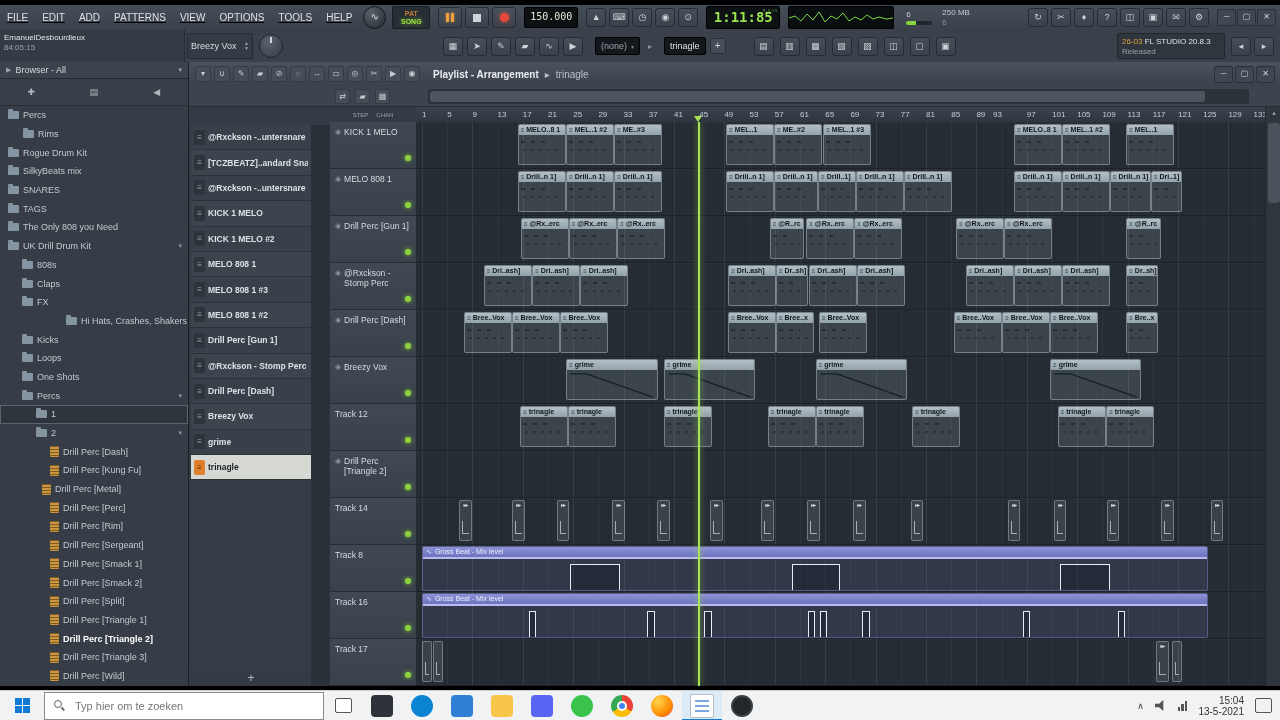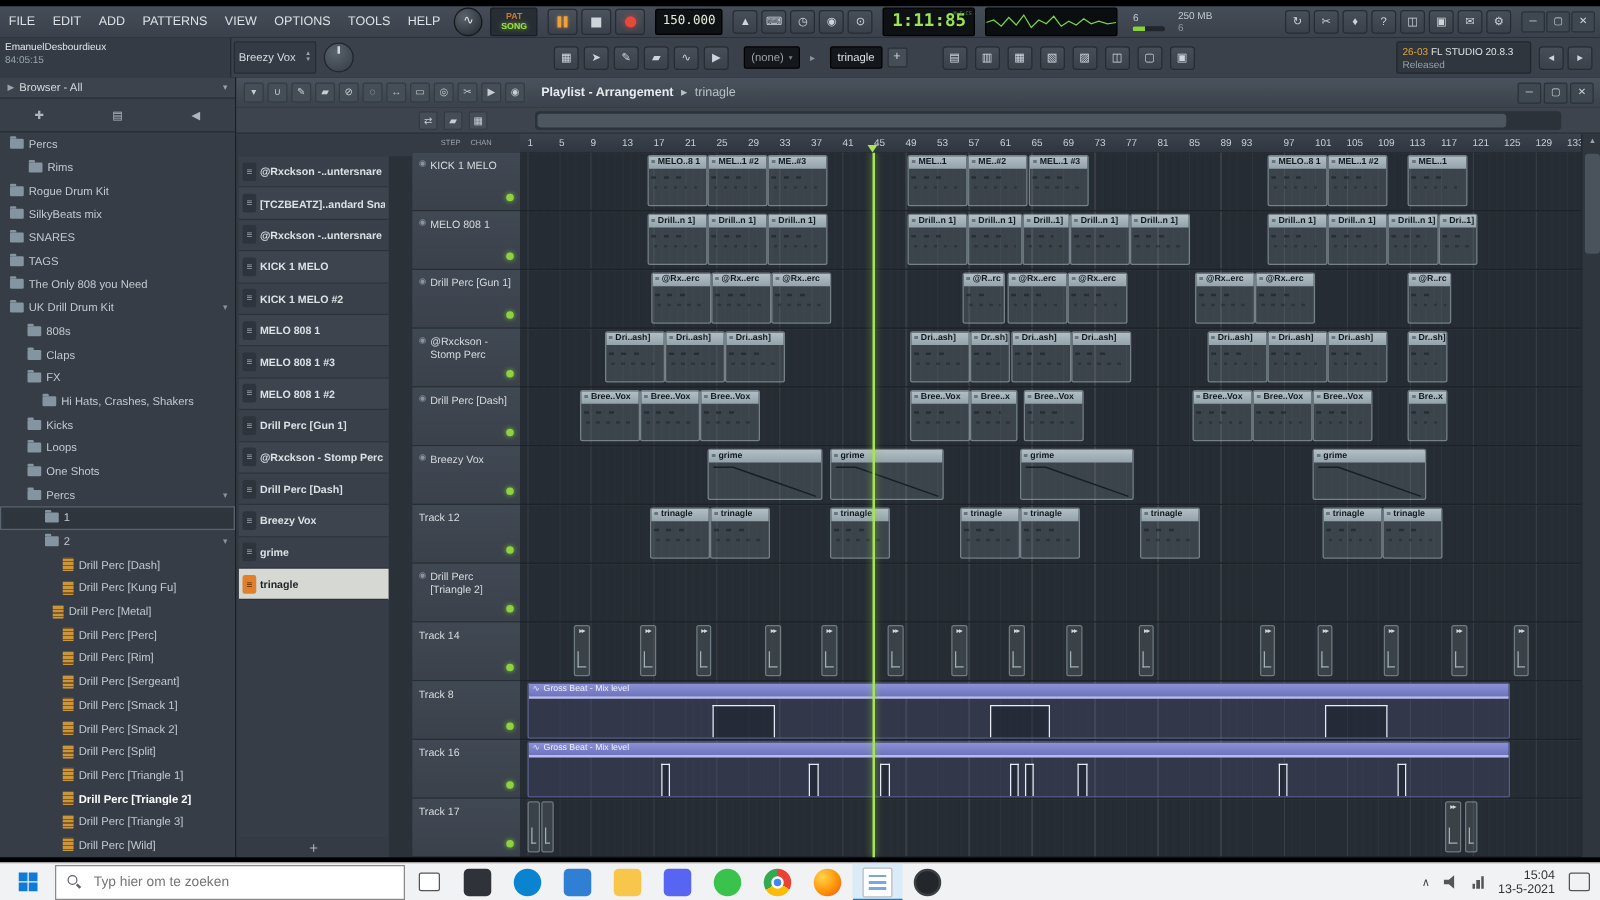--- a/index.html
+++ b/index.html
@@ -3,21 +3,21 @@
 <meta charset="utf-8">
 <style>
   html,body{margin:0;padding:0;background:#000;}
   #stage{position:relative;width:1280px;height:720px;background:#000;overflow:hidden;
          font-family:"Liberation Sans",sans-serif;-webkit-font-smoothing:none;}
 
   
   #menubar{position:absolute;top:5px;left:0;right:0;height:25px;
     background:linear-gradient(#454d58,#3a414b);border-bottom:1px solid #21262c;
     display:flex;align-items:center;}
-  #menus{display:flex;align-items:flex-start;height:100%;}
+  #menus{display:flex;align-items:flex-start;height:100%;text-decoration:underline;}
   .menu-item{padding:0 7px;font-size:10px;color:#dde1e5;line-height:25px;}
   .logo{width:21px;height:21px;border-radius:50%;flex:none;
     background:radial-gradient(circle at 35% 30%,#5a636c,#22272c);border:1px solid #15181c;
     margin:0 6px 0 4px;color:#dfe5e9;font-size:10px;text-align:center;line-height:20px;}
   .patsong{width:36px;height:21px;background:#272d35;border:1px solid #1a1f24;border-radius:2px;
     display:flex;flex-direction:column;align-items:center;justify-content:center;flex:none;}
   .pat{font-size:7px;line-height:8px;color:#c77e35;font-weight:bold;}
   .song{font-size:7px;line-height:8px;color:#9ee23f;font-weight:bold;text-shadow:0 0 4px rgba(140,220,60,.8);}
   .tbtns{display:flex;gap:3px;margin-left:8px;}
   .tbtn{width:22px;height:19px;background:linear-gradient(#4a525c,#3a414a);border:1px solid #262c33;
@@ -409,21 +409,21 @@
           <span class="b-label">808s</span>
         </div>
         <div class="b-row" style="padding-left: 22px;">
           <span class="fold-ic"></span>
           <span class="b-label">Claps</span>
         </div>
         <div class="b-row" style="padding-left: 22px;">
           <span class="fold-ic"></span>
           <span class="b-label">FX</span>
         </div>
-        <div class="b-row" style="padding-left: 34px;">
+        <div class="b-row" style="padding-left: 34px; margin-left: 32px;">
           <span class="fold-ic"></span>
           <span class="b-label">Hi Hats, Crashes, Shakers</span>
         </div>
         <div class="b-row" style="padding-left: 22px;">
           <span class="fold-ic"></span>
           <span class="b-label">Kicks</span>
         </div>
         <div class="b-row" style="padding-left: 22px;">
           <span class="fold-ic"></span>
           <span class="b-label">Loops</span>

